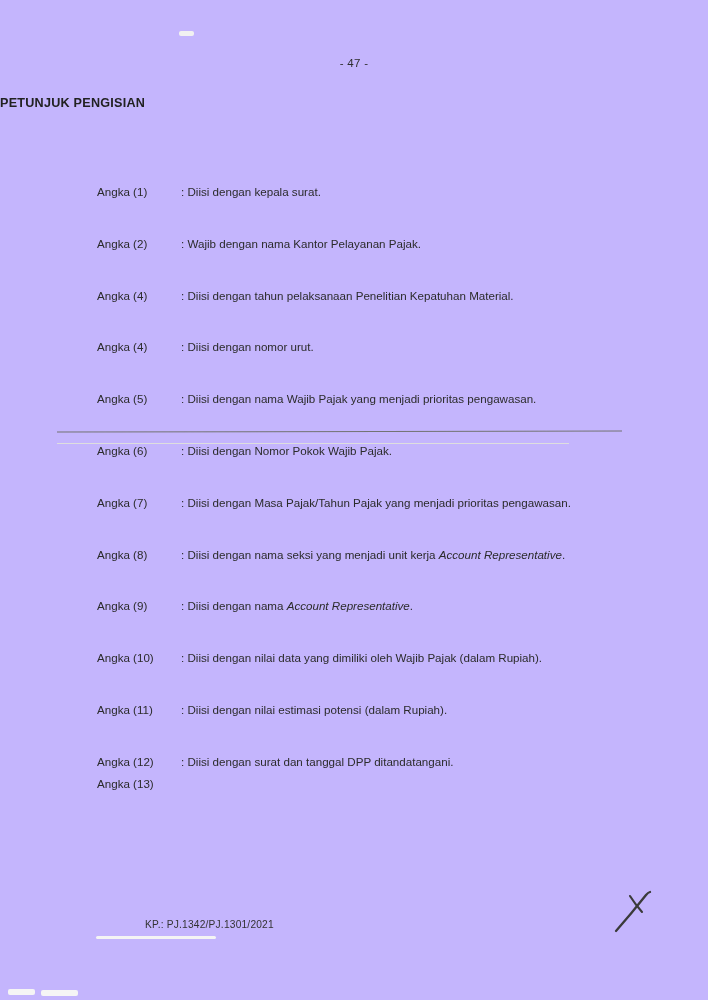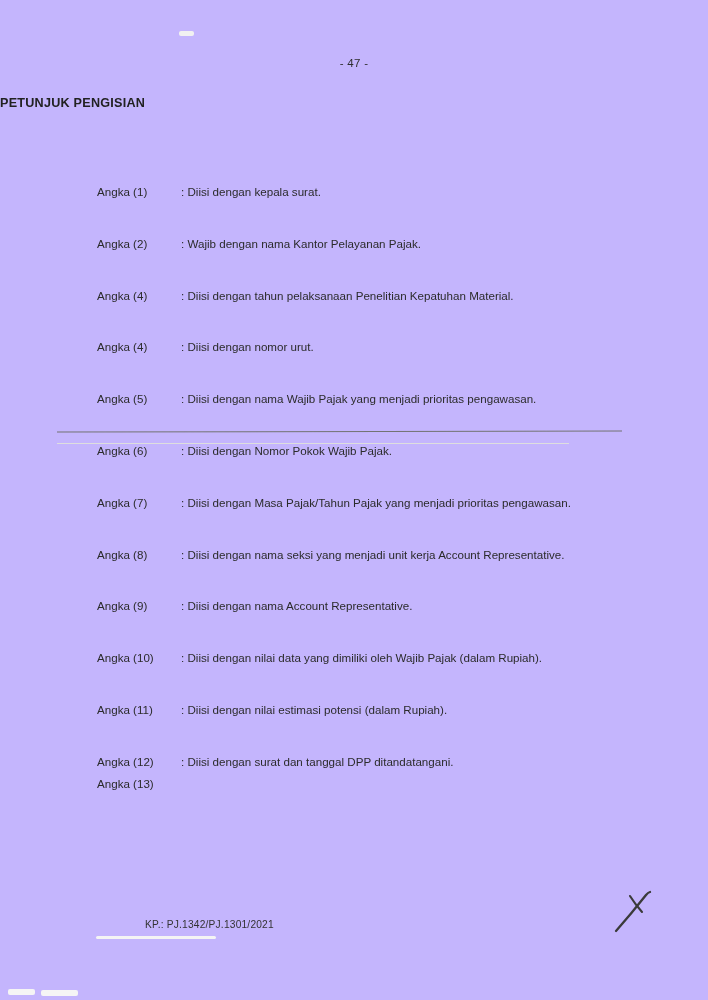--- a/index.html
+++ b/index.html
@@ -44,21 +44,21 @@
     line-height: 21.8px;
     font-size: 11.6px;
     color: #2b2b2b;
     white-space: nowrap;
   }
   .instruction-label {
     width: 84px;
     flex: 0 0 84px;
   }
   .instruction-text { flex: 1; margin-top: 30px; }
-  .instruction-text .italic { }
+  .instruction-text .italic { font-style: italic; }
   .rule-main {
     position: absolute;
     top: 431px; left: 57px;
     width: 565px; height: 1px;
     background: #737373;
     transform: rotate(-0.1deg);
   }
   .rule-faint {
     position: absolute;
     top: 443px; left: 57px;

